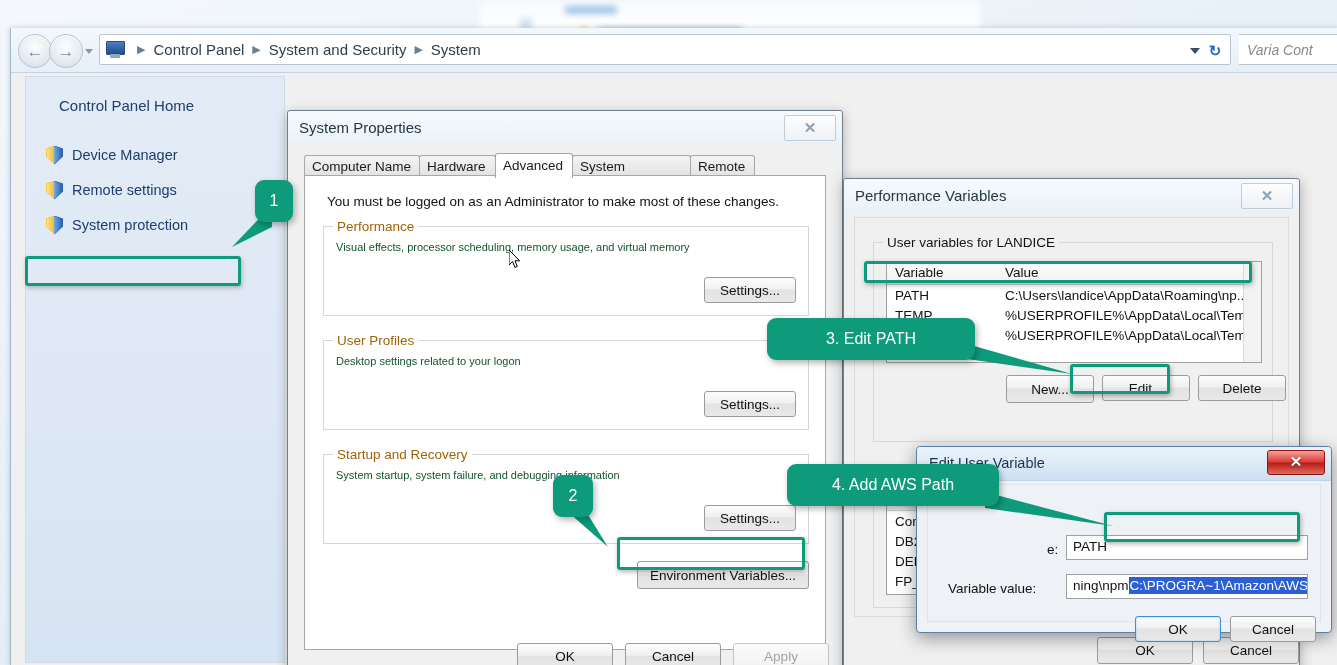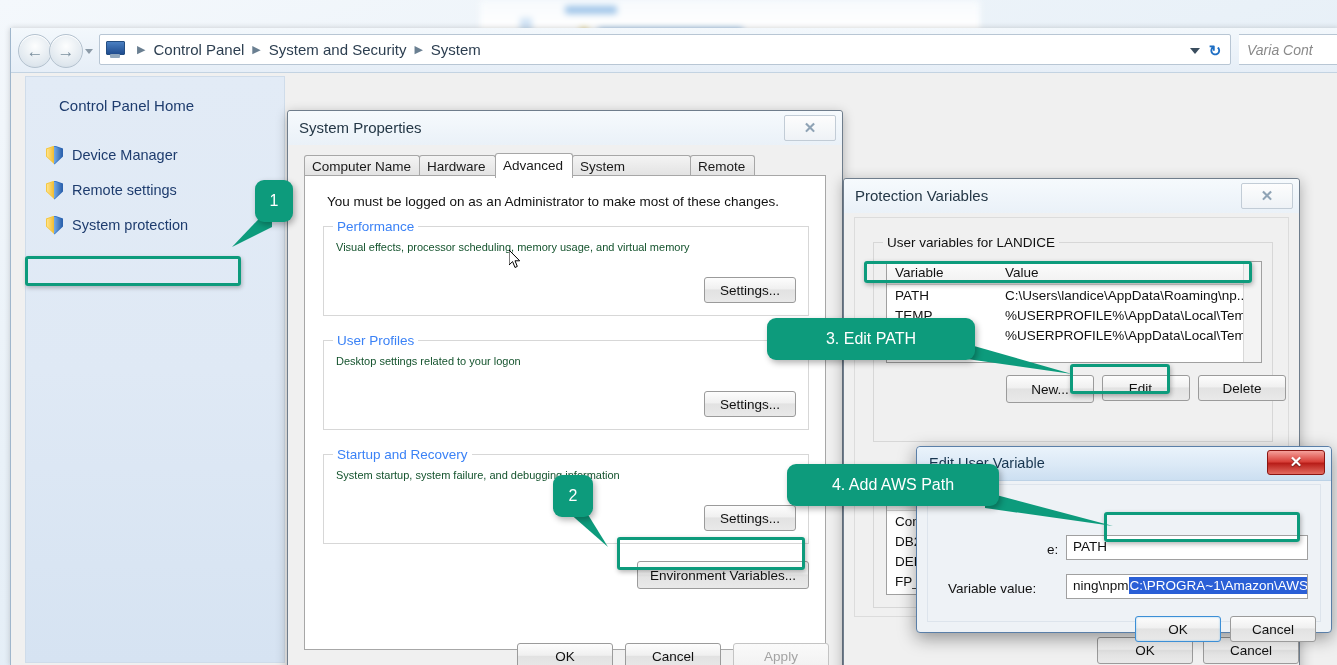--- a/index.html
+++ b/index.html
@@ -132,21 +132,21 @@
   }
   .tab.active{
     top:0;height:25px;line-height:24px;background:#fff;border-color:#a7a7a7;z-index:5;
   }
   .tabpanel{
     position:absolute;left:16px;top:64px;width:522px;height:475px;
     background:#fff;border:1px solid #a7a7a7;box-sizing:border-box;
   }
   .admintext{position:absolute;left:22px;top:18px;font-size:13.5px;color:#111;}
   .groupbox{position:absolute;border:1px solid #d7d7d7;box-sizing:border-box;}
-  .grouptitle{position:absolute;top:-8px;left:9px;background:#fff;padding:0 4px;font-size:13.5px;color:#3b82f6;}
+  .grouptitle{position:absolute;top:-8px;left:9px;background:#fff;padding:0 4px;font-size:13.5px;color:#a16207;}
   .groupdesc{position:absolute;left:12px;top:14px;font-size:11px;color:#14532d;}
   .winbtn{
     background:linear-gradient(180deg,#fdfdfd 0%,#f0f0f0 45%,#e2e2e2 50%,#e9e9e9 100%);
     border:1px solid #9b9b9b;border-radius:3px;
     font-size:13.5px;color:#111;text-align:center;box-sizing:border-box;
     font-family:"Liberation Sans",sans-serif;
   }
   .winbtn.disabled{color:#a3a3a3;border-color:#c4c4c4;background:linear-gradient(180deg,#fafafa,#f1f1f1);}
   #cursor{position:absolute;left:498px;top:222px;width:13px;height:19px;z-index:60;}
 
@@ -330,21 +330,21 @@
     <button class="winbtn" style="position:absolute;left:337px;top:532px;width:96px;height:27px">Cancel</button>
     <button class="winbtn disabled" style="position:absolute;left:445px;top:532px;width:96px;height:27px">Apply</button>
   </div>
 
   <svg id="cursor" viewBox="0 0 13 19">
     <polygon points="0,0 0,15 3.6,11.6 6,17.5 8.3,16.4 6,10.8 10.7,10.8" fill="#fff" stroke="#000" stroke-width="1"></polygon>
   </svg>
 
   <div id="envvars">
     <div class="titlebar">
-      <div class="titletxt">Protection Variables</div>
+      <div class="titletxt">Performance Variables</div>
       <div class="closebtn">✕</div>
     </div>
 
     <div class="evpanel">
 
       <div class="evgroup" style="left:18px;top:24px;width:400px;height:200px">
         <div class="evgrouptitle">User variables for LANDICE</div>
 
         <div class="evtable" style="left:12px;top:18px;width:376px;height:102px">
           <div class="evhdr">

